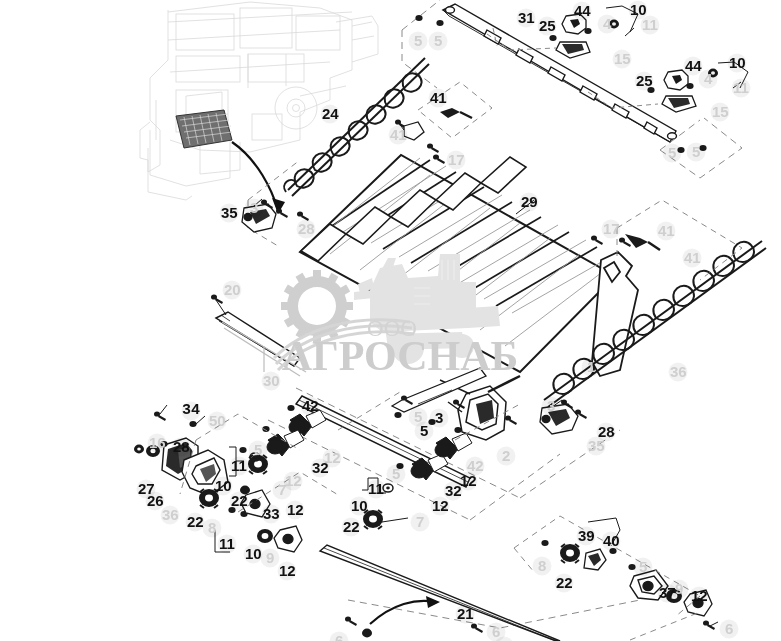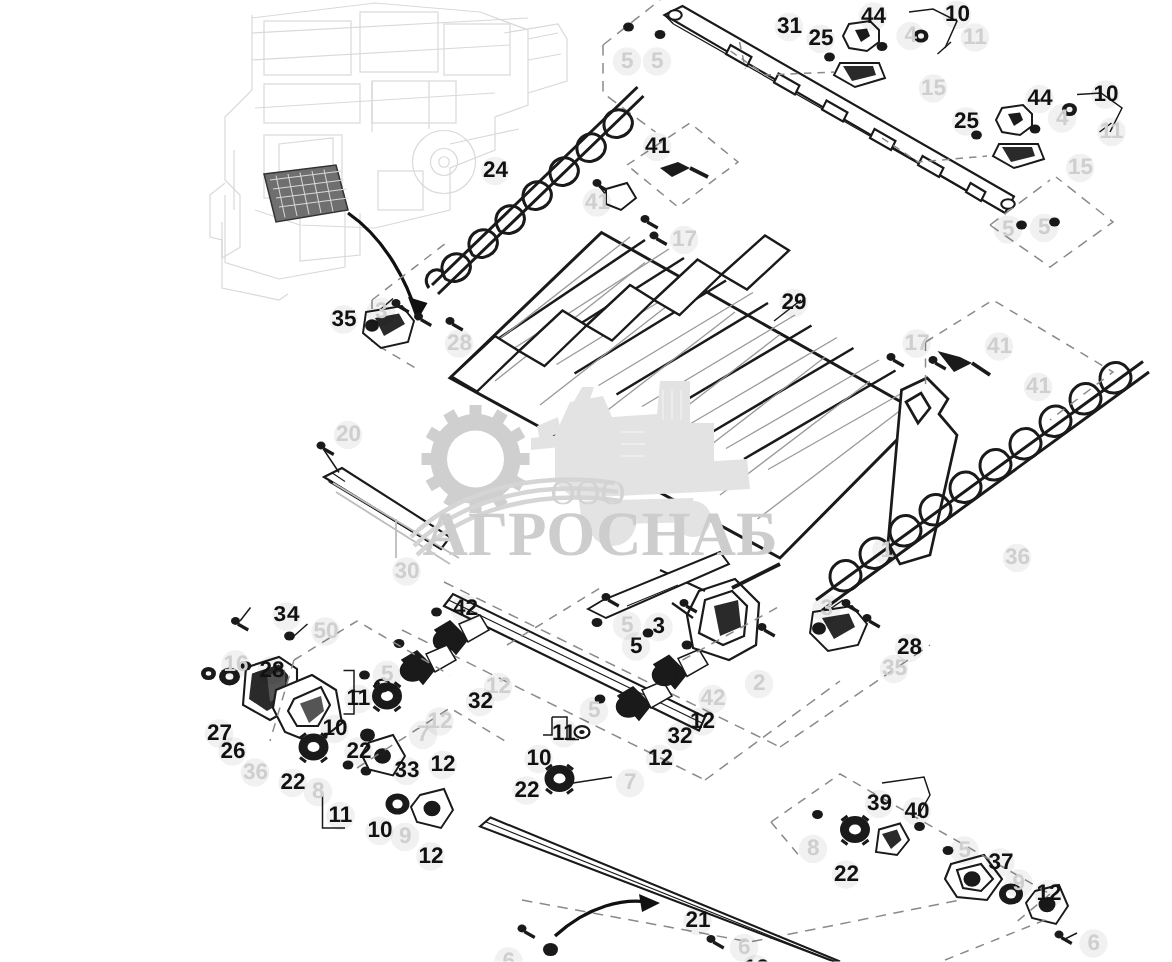--- a/index.html
+++ b/index.html
@@ -579,21 +579,21 @@
       <div class="callout faint" style="left: 414px; top: 513px;"><span class="bub"><span>7</span></span></div>
       <div class="callout faint" style="left: 465px; top: 457px;"><span class="bub"><span>42</span></span></div>
       <div class="callout" style="left: 458px; top: 472px;"><span class="bub"><span>12</span></span></div>
       <div class="callout" style="left: 443px; top: 482px;"><span class="bub"><span>32</span></span></div>
       <div class="callout" style="left: 430px; top: 497px;"><span class="bub"><span>12</span></span></div>
       <div class="callout" style="left: 576px; top: 527px;"><span class="bub"><span>39</span></span></div>
       <div class="callout" style="left: 601px; top: 532px;"><span class="bub"><span>40</span></span></div>
       <div class="callout faint" style="left: 536px; top: 557px;"><span class="bub"><span>8</span></span></div>
       <div class="callout" style="left: 554px; top: 574px;"><span class="bub"><span>22</span></span></div>
       <div class="callout faint" style="left: 637px; top: 558px;"><span class="bub"><span>5</span></span></div>
-      <div class="callout" style="left: 657px; top: 566px;"><span class="bub"><span>37</span></span></div>
+      <div class="callout" style="left: 657px; top: 584px;"><span class="bub"><span>37</span></span></div>
       <div class="callout faint" style="left: 673px; top: 580px;"><span class="bub"><span>9</span></span></div>
       <div class="callout" style="left: 689px; top: 587px;"><span class="bub"><span>12</span></span></div>
       <div class="callout" style="left: 455px; top: 605px;"><span class="bub"><span>21</span></span></div>
       <div class="callout faint" style="left: 333px; top: 632px;"><span class="bub"><span>6</span></span></div>
       <div class="callout faint" style="left: 490px; top: 623px;"><span class="bub"><span>6</span></span></div>
       <div class="callout" style="left: 494px; top: 637px;"><span class="bub"><span>13</span></span></div>
       <div class="callout faint" style="left: 723px; top: 620px;"><span class="bub"><span>6</span></span></div>
     </div>
 
 </div>

